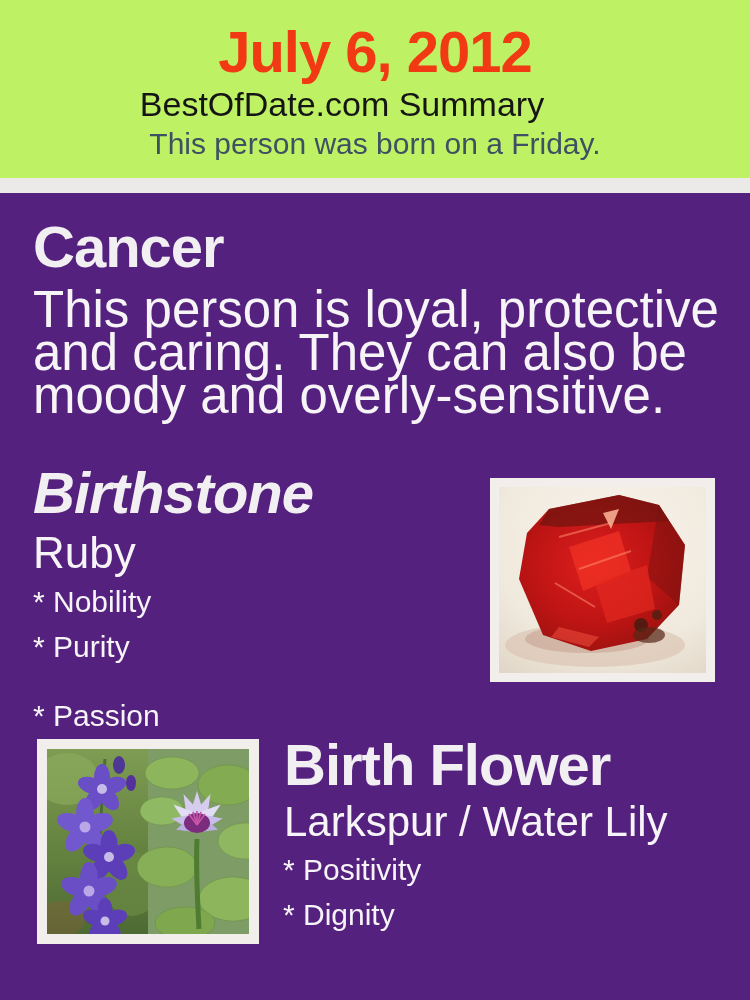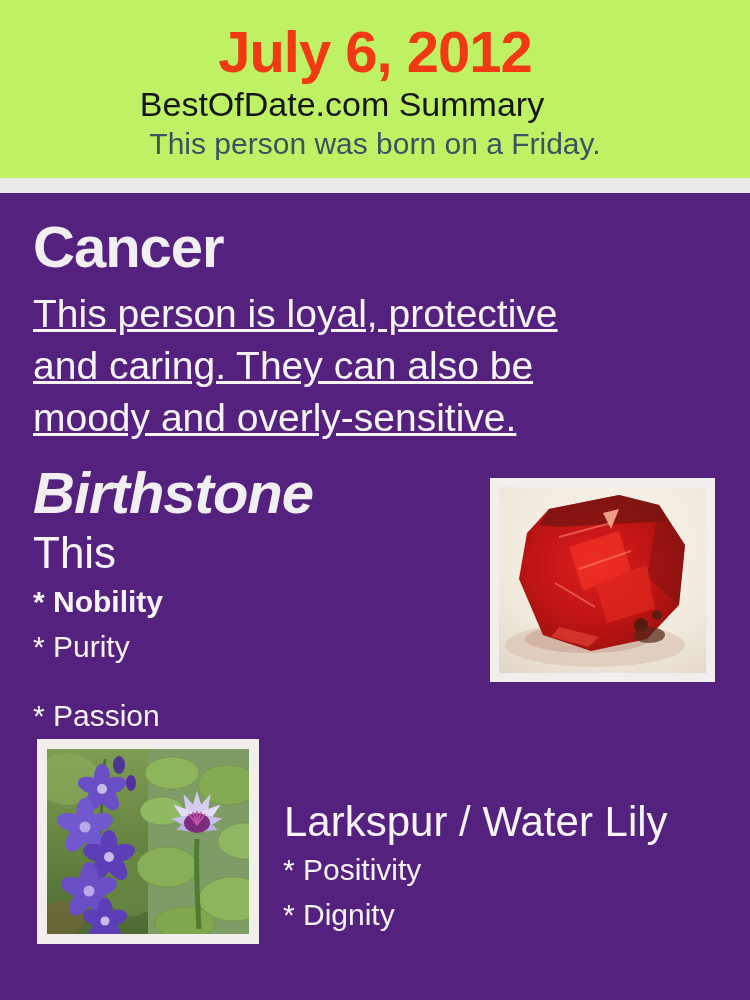--- a/index.html
+++ b/index.html
@@ -21,27 +21,27 @@
     font-size:34px;font-weight:400;color:#151515;}
   .hdr-born{position:absolute;top:127px;left:0;width:750px;text-align:center;
     font-size:30px;color:var(--slate-text);}
   .divider{position:absolute;top:178px;left:0;width:750px;height:15px;background:var(--divider-gray);}
 
   
   .purple{position:absolute;top:193px;left:0;width:750px;height:807px;background:var(--purple-background);}
 
   .h-section{position:absolute;font-size:58px;font-weight:700;letter-spacing:-1px;color:var(--heading-white);line-height:1.1;}
   .zodiac-name{left:33px;top:22px;}
-  .zodiac-desc{position:absolute;left:33px;top:95px;width:690px;font-size:39px;line-height:52px;
-    color:var(--body-white);white-space:pre-line;text-decoration:underline;}
+  .zodiac-desc{position:absolute;left:33px;top:95px;width:690px;font-size:51px;line-height:43px;
+    color:var(--body-white);white-space:pre-line;}
 
   .bstone-head{left:33px;top:268px;font-style:italic;}
   .bstone-name{position:absolute;left:33px;top:335px;font-size:44px;color:var(--body-white);}
   .trait{position:absolute;font-size:30px;color:var(--body-white);}
-  .t-nobility{left:33px;top:392px;font-weight:bold;}
+  .t-nobility{left:33px;top:392px;}
   .t-purity{left:33px;top:437px;}
   .t-passion{left:33px;top:482px;margin-top:24px;}
 
   .photo-frame{position:absolute;background:#F1EEEB;}
   .ruby-frame{left:490px;top:285px;width:225px;height:204px;padding:9px;}
   .flower-frame{left:37px;top:546px;width:222px;height:205px;padding:10px;}
   .photo-frame svg{display:block;width:100%;height:100%;}
 
   .bflower-head{left:284px;top:540px;}
   .bflower-name{position:absolute;left:284px;top:605px;font-size:42px;color:var(--body-white);}
@@ -59,21 +59,21 @@
   <div class="divider"></div>
 
   <div class="purple">
 
     <div class="h-section zodiac-name">Cancer</div>
     <div class="zodiac-desc">This person is loyal, protective
 and caring. They can also be
 moody and overly-sensitive.</div>
 
     <div class="h-section bstone-head">Birthstone</div>
-    <div class="bstone-name">This</div>
+    <div class="bstone-name">Ruby</div>
     <div class="trait t-nobility">* Nobility</div>
     <div class="trait t-purity">* Purity</div>
     <div class="trait t-passion">* Passion</div>
 
     <div class="photo-frame ruby-frame">
       <svg viewBox="0 0 207 186" preserveAspectRatio="none">
         <defs>
           <radialGradient id="rubyBg" cx="55%" cy="30%" r="95%">
             <stop offset="0%" stop-color="#F8F4ED"></stop>
             <stop offset="60%" stop-color="#F0E9DD"></stop>
@@ -239,18 +239,19 @@
             <path d="M0,2 L-8,-9"></path>
               <path d="M0,2 L-4,-11"></path>
               <path d="M0,2 L0,-12"></path>
               <path d="M0,2 L4,-11"></path>
               <path d="M0,2 L8,-9"></path>
           </g>
         </g>
       </svg>
     </div>
 
+    <div class="h-section bflower-head">Birth Flower</div>
     <div class="bflower-name">Larkspur / Water Lily</div>
     <div class="trait t-positivity">* Positivity</div>
     <div class="trait t-dignity">* Dignity</div>
 
   </div>
 </div>
 
 </body></html>

